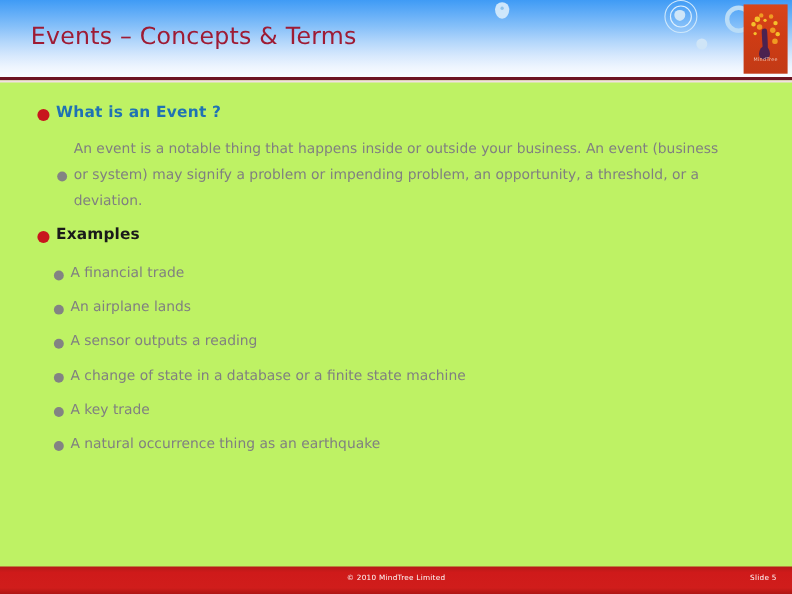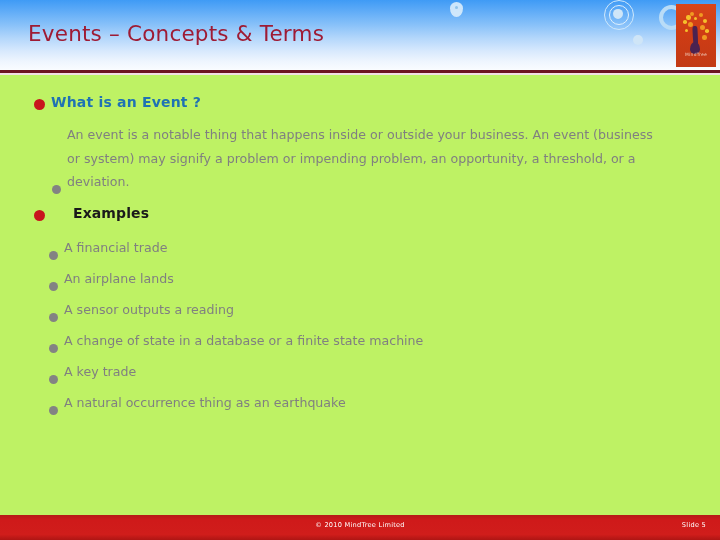--- a/index.html
+++ b/index.html
@@ -210,21 +210,21 @@
     font-weight: bold;
     white-space: nowrap;
   }
   .l1-text.blue  { color: #1f72b4; letter-spacing: 0.2px; }
   .l1-text.dark  { color: #1a1a1a; letter-spacing: 0.1px; }
 
   
   .l2 {
     position: absolute;
     display: flex;
-    align-items: flex-end;
+    align-items: center;
   }
   .l2-bullet {
     width: 9px;
     height: 9px;
     border-radius: 50%;
     background: #838383;
     flex: 0 0 auto;
     margin-top: 5px;
   }
   .l2-text {
@@ -313,21 +313,21 @@
     <div class="l1" style="left:34px; top:23px;">
       <div class="l1-bullet"></div>
       <div class="l1-text blue">What is an Event ?</div>
     </div>
 
     <div class="l2" style="left:52px; top:52px;">
       <div class="l2-bullet"></div>
       <div class="l2-text l2-para">An event is a notable thing that happens inside or outside your business. An event (business or system) may signify a problem or impending problem, an opportunity, a threshold, or a deviation.</div>
     </div>
 
-    <div class="l1" style="left:34px; top:134px;gap:22px;">
+    <div class="l1" style="left:34px; top:134px;">
       <div class="l1-bullet"></div>
       <div class="l1-text dark">Examples</div>
     </div>
 
     <div class="l2" style="left:49px; top:165px;">
       <div class="l2-bullet"></div>
       <div class="l2-text l2-item">A financial trade</div>
     </div>
 
     <div class="l2" style="left:49px; top:196px;">

